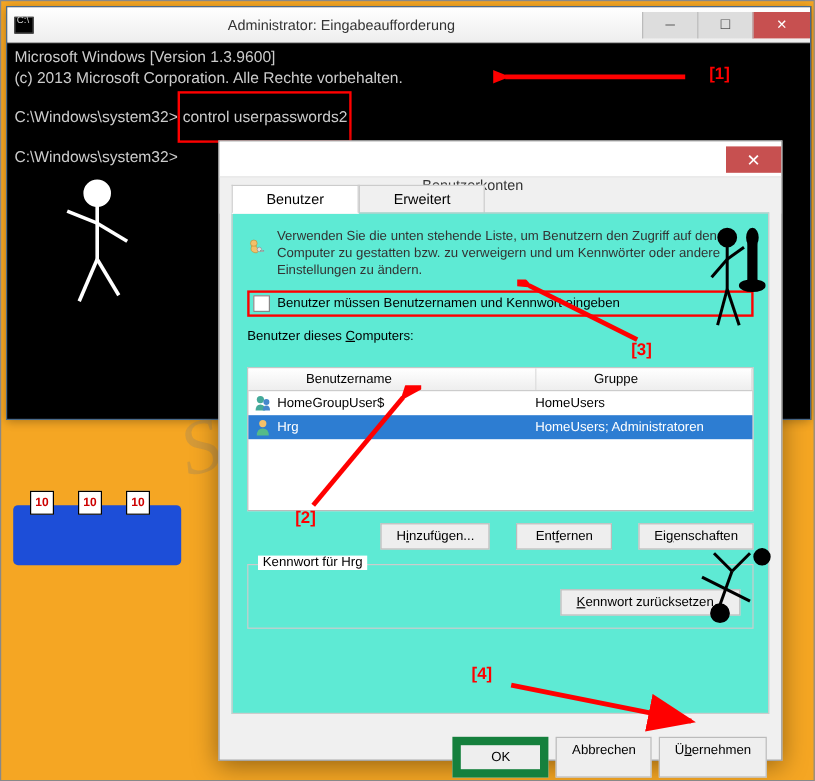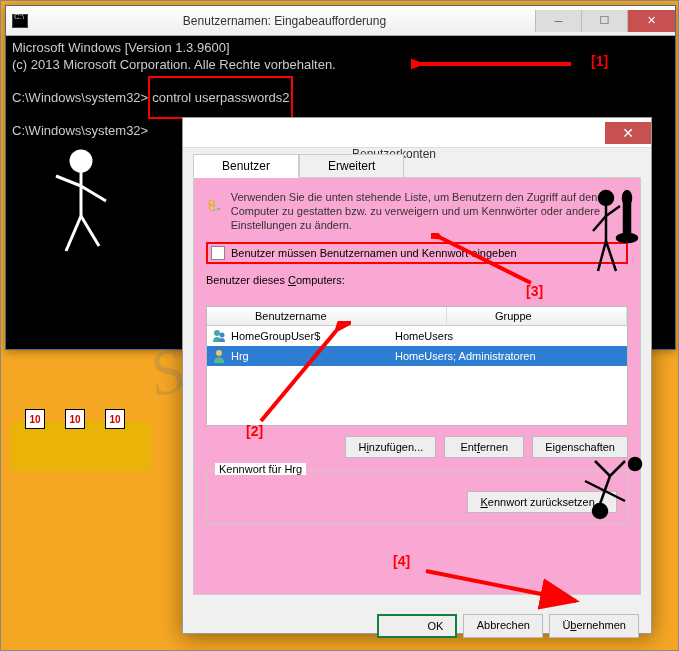--- a/index.html
+++ b/index.html
@@ -18,73 +18,73 @@
 
 
 .dlg { position: absolute; top: 116px; left: 181px; width: 470px; height: 517px; background: #f0f0f0; border: 1px solid #999; box-shadow: 0 4px 20px rgba(0,0,0,0.4); }
 .dlg-titlebar { height: 30px; background: #fff; display: flex; align-items: center; border-bottom: 1px solid #ddd; }
 .dlg-title { flex: 1; text-align: center; font-size: 12px; color: #333; margin-top: 43px; }
 .dlg-close { width: 46px; height: 22px; background: #c75050; color: #fff; display: flex; align-items: center; justify-content: center; font-size: 14px; cursor: pointer; }
 .dlg-tabs { display: flex; padding: 6px 10px 0 10px; background: #f0f0f0; }
 .dlg-tab { padding: 4px 28px; font-size: 12px; background: #f0f0f0; border: 1px solid #ccc; border-bottom: none; cursor: pointer; }
 .dlg-tab.active { background: #fff; border-bottom: 1px solid #fff; position: relative; z-index: 2; }
 .dlg-tab:not(.active) { background: #f0f0f0; }
-.dlg-content { margin: 0 10px 10px 10px; background: #f9a8d4; border: 1px solid #ccc; padding: 12px; height: 418px; position: relative; top: -1px; }
+.dlg-content { margin: 0 10px 10px 10px; background: #5eead4; border: 1px solid #ccc; padding: 12px; height: 418px; position: relative; top: -1px; }
 
 .info-row { display: flex; gap: 10px; margin-bottom: 10px; }
 .info-text { font-size: 11px; color: #333; line-height: 14px; }
 
 .checkbox-row { display: flex; align-items: center; gap: 6px; border: 2px solid #f00; padding: 2px 3px; margin-bottom: 10px; }
 .checkbox { width: 14px; height: 14px; border: 1px solid #888; background: #fff; cursor: pointer; }
 .checkbox-label { font-size: 11px; }
 
 .section-label { font-size: 11px; margin-bottom: 20px; }
 .underline { text-decoration: underline; }
 
 .user-list { border: 1px solid #bbb; height: 120px; background: #fff; }
 .user-list-header { display: flex; background: linear-gradient(#fff, #eee); border-bottom: 1px solid #ccc; }
 .user-list-header div { padding: 3px 8px; font-size: 11px; border-right: 1px solid #ddd; margin-left: 40px; }
 .col-name { width: 200px; }
 .col-group { flex: 1; }
 .user-row { display: flex; padding: 2px 4px; font-size: 11px; align-items: center; }
 .user-row.selected { background: #2d7dd2; color: #fff; }
 .user-row-icon { width: 16px; height: 16px; margin-right: 4px; flex-shrink: 0; }
-.user-row .col-name { width: 164px; }
-
-.btn-row { display: flex; justify-content: flex-end; gap: 8px; margin-top: 10px; }
+.user-row .col-name { width: 215px; }
+
+.btn-row { display: flex; justify-content: flex-end; gap: 22px; margin-top: 10px; }
 .btn { padding: 4px 12px; font-size: 11px; background: #eee; border: 1px solid #bbb; min-width: 80px; text-align: center; cursor: pointer; }
 .btn:disabled, .btn.disabled { color: #999; }
 
 .groupbox { border: 1px solid #ccc; padding: 10px; margin-top: 12px; position: relative; }
 .groupbox-title { position: absolute; top: -8px; left: 8px; background: #fff; padding: 0 4px; font-size: 11px; }
 
 .dlg-footer { display: flex; justify-content: flex-end; gap: 6px; padding: 8px 12px; }
-.btn.primary { border: 2px solid #15803d; text-align: right; }
+.btn.primary { border: 7px solid #15803d; }
 
 
 .anno { position: absolute; color: #f00; font-size: 14px; font-weight: bold; pointer-events: none; font-family: Arial; }
 .arrow-svg { position: absolute; pointer-events: none; }
 
 
 .watermark { position: absolute; top: 50%; left: 50%; transform: translate(-50%, -50%) rotate(-15deg); font-size: 64px; font-family: Georgia, serif; font-style: italic; color: rgba(120,120,120,0.25); pointer-events: none; white-space: nowrap; }
 
 
 .stick1 { position: absolute; top: 145px; left: 40px; width: 80px; height: 120px; }
-.judges-box { position: absolute; top: 420px; left: 10px; width: 140px; height: 50px; background: #eab308; border-radius: 4px; }
+.judges-box { position: absolute; top: 420px; left: 10px; width: 140px; height: 50px; background: #1d4ed8; border-radius: 4px; }
 .judge-card { position: absolute; width: 20px; height: 20px; background: #fff; border: 1px solid #000; font-size: 10px; text-align: center; line-height: 20px; font-weight: bold; color: #c00; }
 
 svg.icon-keys { width: 32px; height: 32px; }
 </style>
 </head>
 <body>
 
 <div class="cmd-window">
   <div class="cmd-titlebar">
     <div class="cmd-icon">C:\</div>
-    <div class="cmd-title">Benutzernamen: Eingabeaufforderung</div>
+    <div class="cmd-title">Administrator: Eingabeaufforderung</div>
     <div class="cmd-btns">
       <div class="cmd-btn">─</div>
       <div class="cmd-btn">☐</div>
       <div class="cmd-btn close">✕</div>
     </div>
   </div>
   <div class="cmd-body"><span>Microsoft Windows [Version 1.3.9600]</span>
 <span>(c) 2013 Microsoft Corporation. Alle Rechte vorbehalten.</span>
 
 <span>C:\Windows\system32&gt;</span><span class="cmd-highlight">control userpasswords2</span>

